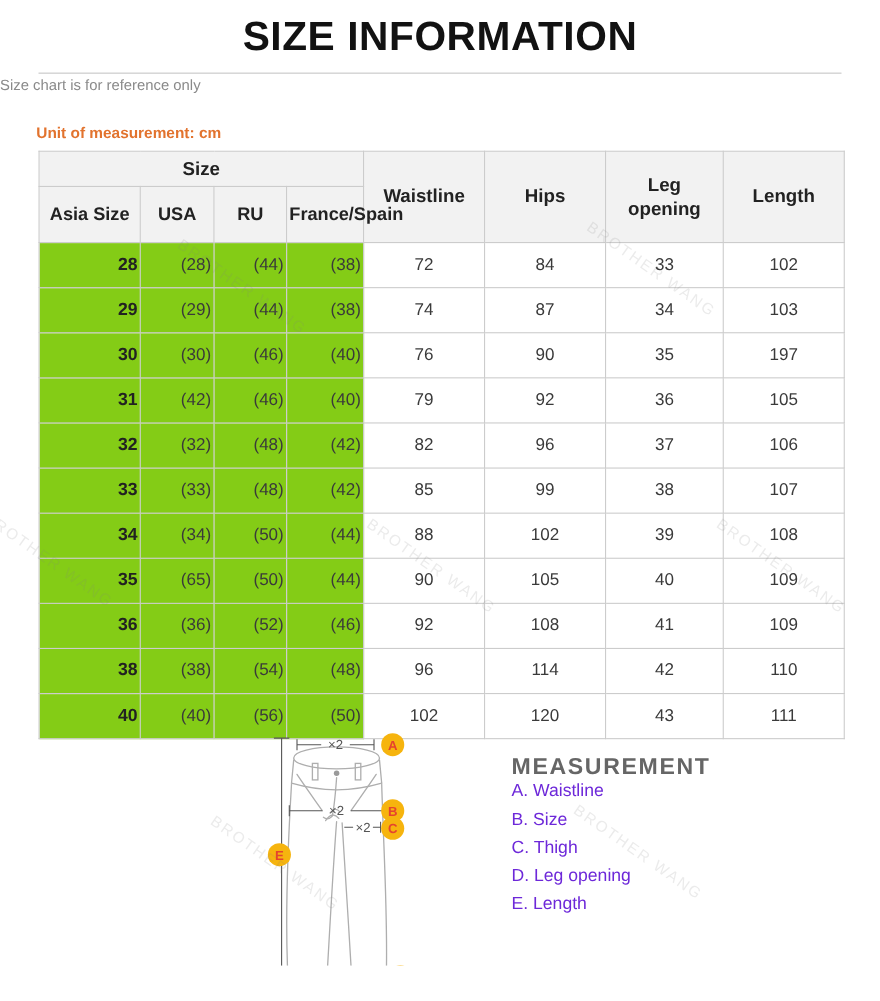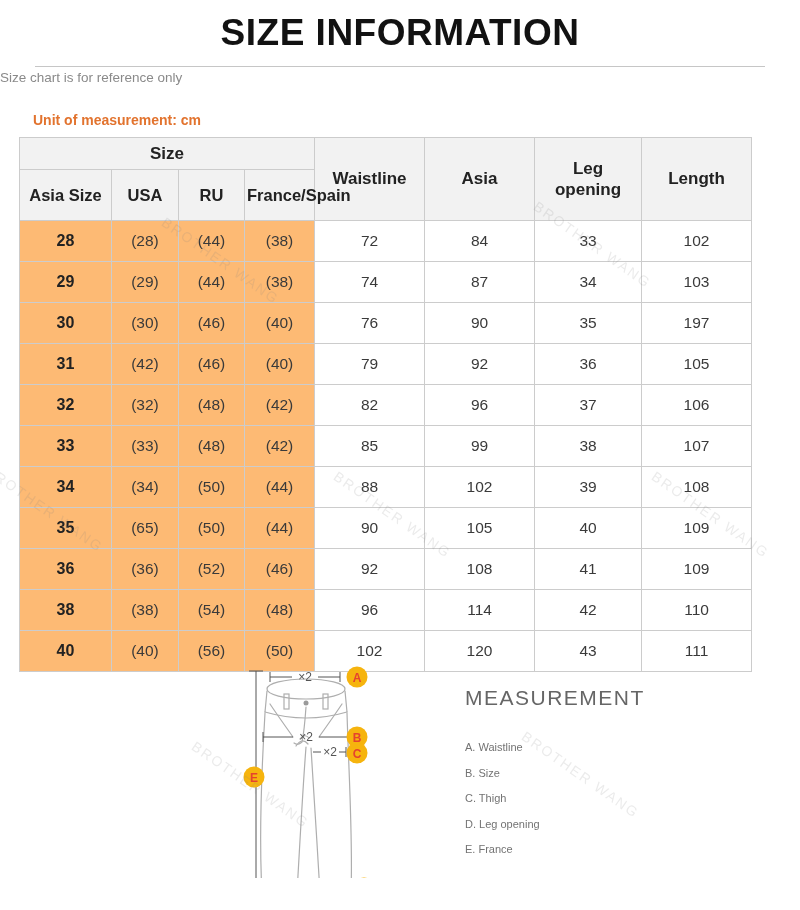--- a/index.html
+++ b/index.html
@@ -6,39 +6,39 @@
   .page{position:relative;width:800px;height:878px;background:#fff;overflow:hidden;
         font-family:"Liberation Sans","DejaVu Sans",sans-serif;}
   .title{position:absolute;top:12px;left:0;width:800px;text-align:center;
          font-size:37px;font-weight:bold;color:#121212;letter-spacing:.5px;}
   .divider{position:absolute;top:66px;left:35px;width:730px;height:0;
            border-top:1px solid #c6c6c6;}
   .subtitle{position:absolute;top:70px;left:0;width:800px;
             font-size:13.5px;color:#8a8a8a;}
   .unit-note{position:absolute;top:112px;left:33px;font-size:14px;
              font-weight:bold;color:#e2732e;}
-  table.size-table{position:absolute;top:137px;left:19px;width:732px;
+  table.size-table{position:absolute;top:137px;left:35px;width:732px;
                    border-collapse:collapse;table-layout:fixed;}
   .size-table th,.size-table td{border:1px solid #ccc;text-align:center;
                    vertical-align:middle;padding:0 2px;}
   .size-table th{background:#f2f2f2;color:#222;font-weight:bold;
                  font-size:16.5px;line-height:1.25;}
   .size-table thead tr:first-child th{height:31px;font-size:17px;}
   .size-table thead tr:last-child th{height:50px;}
   .size-table th.mh{font-size:17px;padding:0 10px;}
   .size-table tbody td{height:40px;font-size:15.5px;color:#3a3a3a;}
-  .size-table td.g{background:#fdba74;}
+  .size-table td.g{background:#84cc16;text-align:right;}
   .size-table td.b{font-weight:bold;color:#222;font-size:16px;}
   .wm{position:absolute;font-size:14px;color:rgba(128,128,128,0.16);
       transform:rotate(35deg);transform-origin:left top;letter-spacing:2px;
       white-space:nowrap;pointer-events:none;z-index:5;}
   .legend{position:absolute;left:465px;top:686px;}
-  .legend-title{font-size:21px;color:#666;letter-spacing:1.5px;margin:0 0 30px 0;
-                font-weight:normal;}
-  .legend-item{font-size:11px;color:#737373;margin:0 0 10.5px 0;line-height:15px;}
+  .legend-title{font-size:21px;color:#666;letter-spacing:1.5px;margin:0 0 2px 0;
+                font-weight:bold;}
+  .legend-item{font-size:16px;color:#6d28d9;margin:0 0 10.5px 0;line-height:15px;}
   svg text{font-family:"Liberation Sans","DejaVu Sans",sans-serif;}
   .x2{font-size:12px;fill:#555;}
   .x2s{font-size:10.5px;fill:#555;}
   .mletter{font-size:12px;font-weight:bold;}
   .pants{fill:none;stroke:#aeaeae;stroke-width:1.2;stroke-linecap:round;}
   .mline{fill:none;stroke:#555;stroke-width:1;stroke-linecap:butt;}
 </style>
 </head>
 <body>
 
@@ -65,21 +65,21 @@
         <col style="width:70px">
       <col style="width:110px">
         <col style="width:110px">
         <col style="width:107px">
         <col style="width:110px">
     </colgroup>
     <thead>
       <tr>
         <th colspan="4">Size</th>
         <th rowspan="2" class="mh">Waistline</th>
-        <th rowspan="2" class="mh">Asia</th>
+        <th rowspan="2" class="mh">Hips</th>
         <th rowspan="2" class="mh">Leg opening</th>
         <th rowspan="2" class="mh">Length</th>
       </tr>
       <tr>
         <th>Asia Size</th>
         <th>USA</th>
         <th>RU</th>
         <th>France/Spain</th>
       </tr>
     </thead>
@@ -253,16 +253,16 @@
       <text class="mletter" x="254" y="781.5" text-anchor="middle" fill="#e5432e">E</text>
     </g>
   </svg>
 
   <div class="legend">
     <div class="legend-title">MEASUREMENT</div>
     <div class="legend-item">A. Waistline</div>
     <div class="legend-item">B. Size</div>
     <div class="legend-item">C. Thigh</div>
     <div class="legend-item">D. Leg opening</div>
-    <div class="legend-item">E. France</div>
+    <div class="legend-item">E. Length</div>
   </div>
 
 </div>
 
 </body></html>

